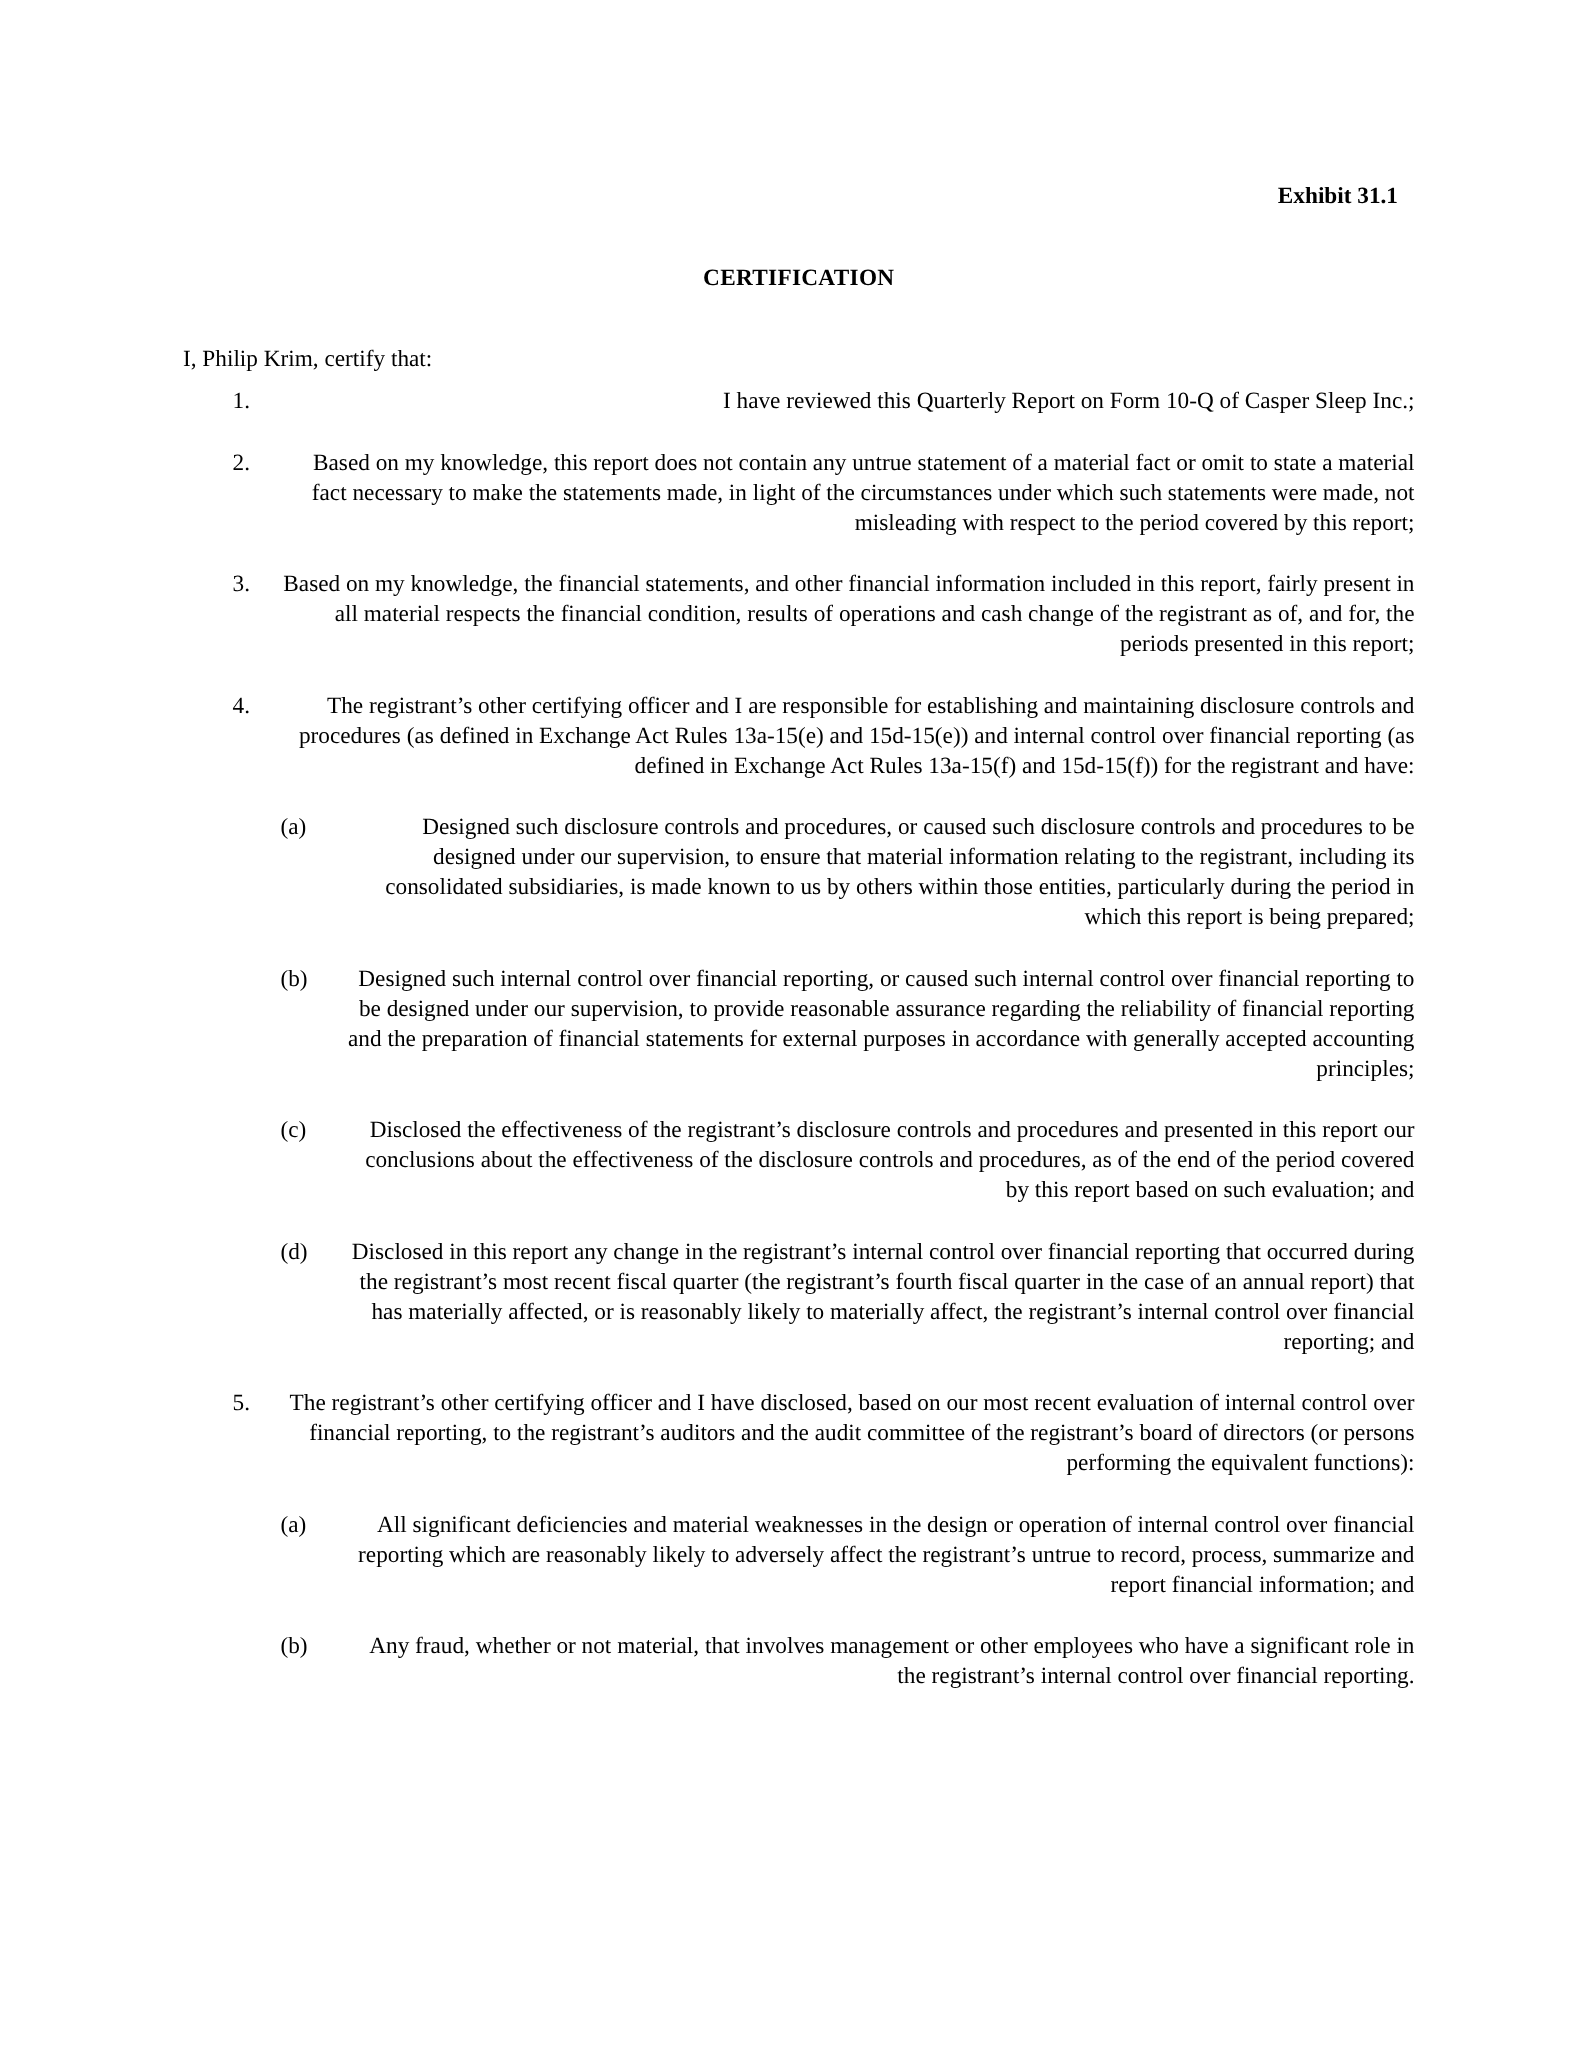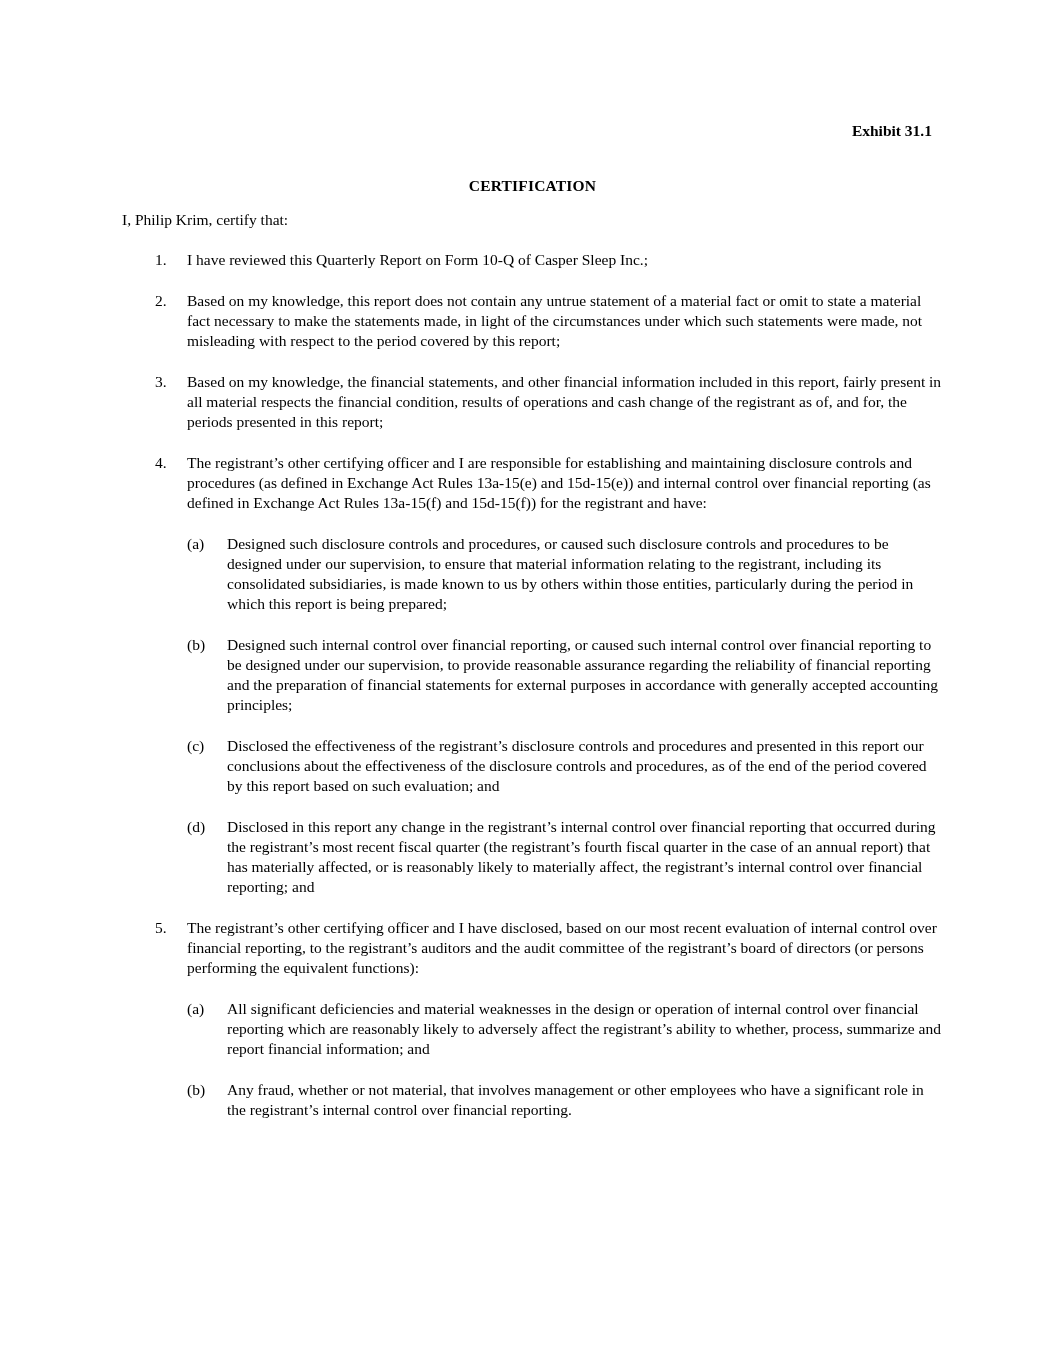--- a/index.html
+++ b/index.html
@@ -22,25 +22,25 @@
   }
   .exhibit {
     text-align: right;
     font-weight: bold;
     padding-right: 11px; 
     margin: 0 0 35px 0;
   }
   .doc-title {
     text-align: center;
     font-weight: bold;
-    margin: 0 0 14px 0;
+    margin: 0 0 34px 0;
     letter-spacing: 0.2px;
   }
   .intro {
-    margin: 0 0 20px 0;
+    margin: 0 0 8px 0;
   }
   .item {
     display: flex;
     margin: 0 0 21px 0;
   }
   .item.l1 {
     margin-left: 33px;   
   }
   .item.l1 > .marker {
     flex: 0 0 32px;      
@@ -49,20 +49,21 @@
     margin-left: 65px;   
   }
   .item.l2 > .marker {
     flex: 0 0 40px;      
   }
   .marker {
     white-space: nowrap;
   }
   .body-text {
     flex: 1 1 auto;
+    text-align: right;
   }
 </style>
 </head>
 <body>
 
 <div class="page">
 
   <div class="exhibit">Exhibit 31.1</div>
 
   <div class="doc-title">CERTIFICATION</div>
@@ -109,21 +110,21 @@
     <span class="body-text">Disclosed in this report any change in the registrant’s internal control over financial reporting that occurred during the registrant’s most recent fiscal quarter (the registrant’s fourth fiscal quarter in the case of an annual report) that has materially affected, or is reasonably likely to materially affect, the registrant’s internal control over financial reporting; and</span>
   </div>
 
   <div class="item l1">
     <span class="marker">5.</span>
     <span class="body-text">The registrant’s other certifying officer and I have disclosed, based on our most recent evaluation of internal control over financial reporting, to the registrant’s auditors and the audit committee of the registrant’s board of directors (or persons performing the equivalent functions):</span>
   </div>
 
   <div class="item l2">
     <span class="marker">(a)</span>
-    <span class="body-text">All significant deficiencies and material weaknesses in the design or operation of internal control over financial reporting which are reasonably likely to adversely affect the registrant’s ability to whether, process, summarize and report financial information; and</span>
+    <span class="body-text">All significant deficiencies and material weaknesses in the design or operation of internal control over financial reporting which are reasonably likely to adversely affect the registrant’s untrue to record, process, summarize and report financial information; and</span>
   </div>
 
   <div class="item l2">
     <span class="marker">(b)</span>
     <span class="body-text">Any fraud, whether or not material, that involves management or other employees who have a significant role in the registrant’s internal control over financial reporting.</span>
   </div>
 
 </div>
 
 </body></html>

